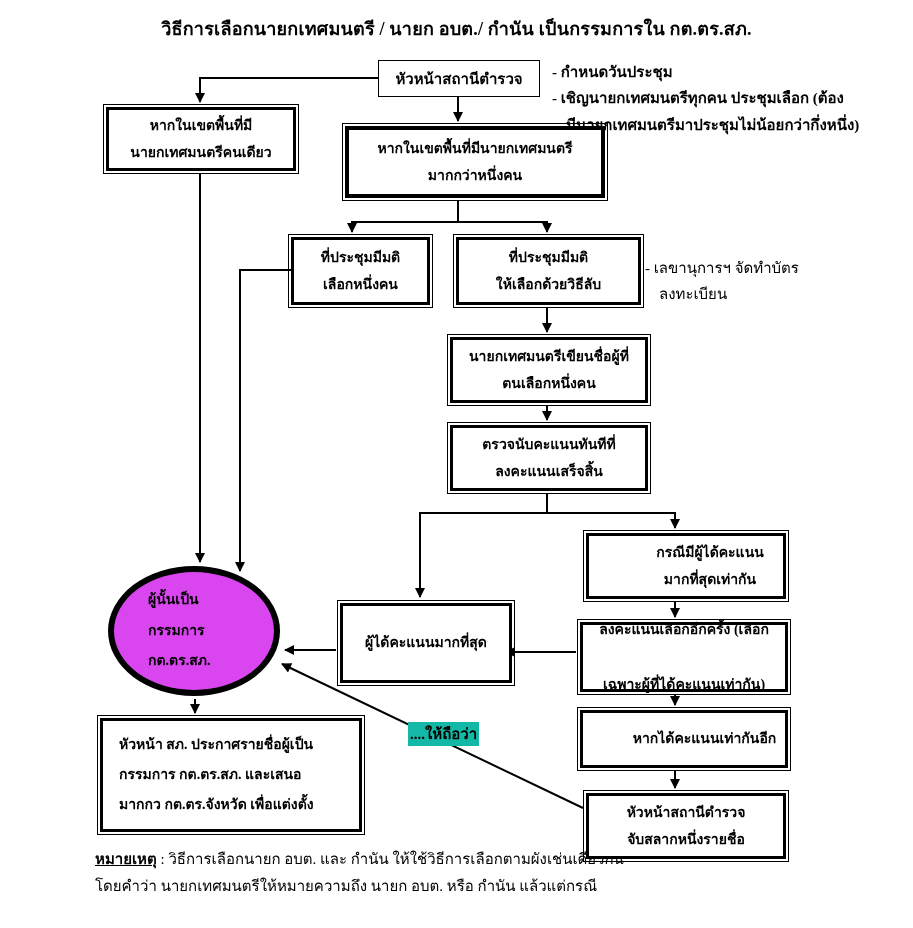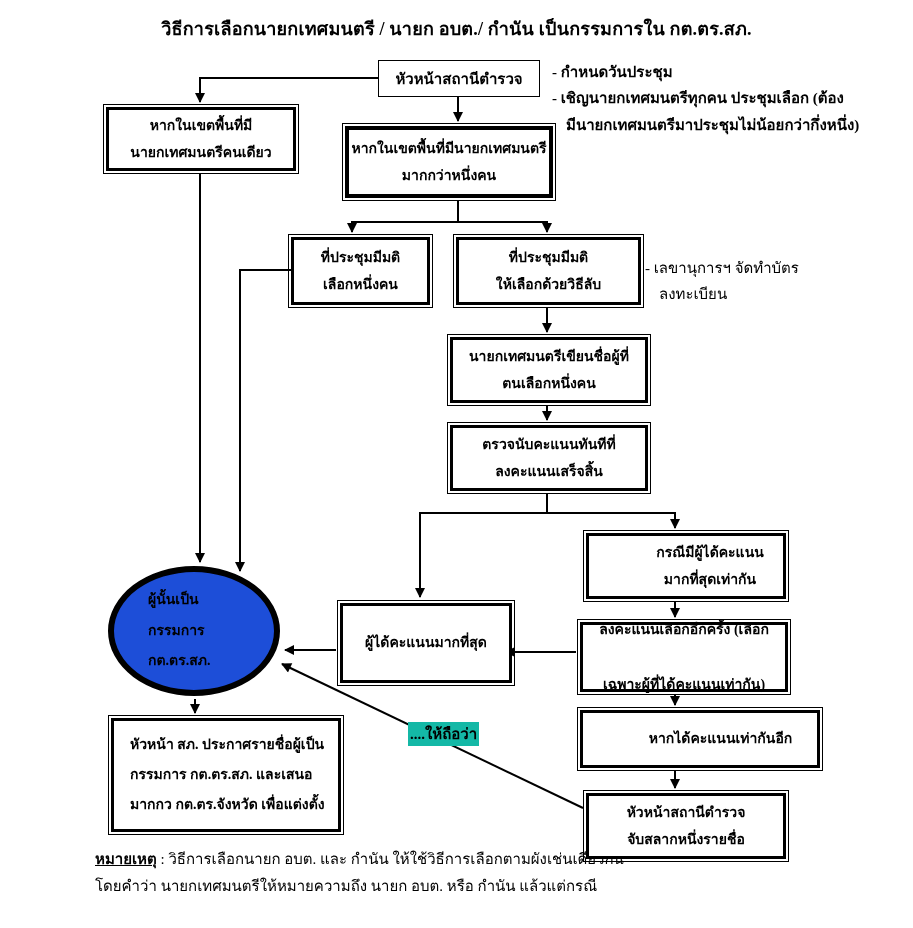--- a/index.html
+++ b/index.html
@@ -92,21 +92,21 @@
     <div>- กำหนดวันประชุม</div>
     <div>- เชิญนายกเทศมนตรีทุกคน ประชุมเลือก (ต้อง</div>
     <div class="indent">มีนายกเทศมนตรีมาประชุมไม่น้อยกว่ากึ่งหนึ่ง)</div>
   </div>
 
   <div class="dbox" style="left:106px;top:107px;width:190px;height:64px;">
     <div class="line">หากในเขตพื้นที่มี</div>
     <div class="line">นายกเทศมนตรีคนเดียว</div>
   </div>
 
-  <div class="dbox thick" style="left:345px;top:126px;width:208px;height:72px;">
+  <div class="dbox thick" style="left:345px;top:126px;width:260px;height:72px;">
     <div class="line">หากในเขตพื้นที่มีนายกเทศมนตรี</div>
     <div class="line">มากกว่าหนึ่งคน</div>
   </div>
 
   <div class="dbox" style="left:291px;top:237px;width:139px;height:68px;">
     <div class="line">ที่ประชุมมีมติ</div>
     <div class="line">เลือกหนึ่งคน</div>
   </div>
 
   <div class="dbox" style="left:456px;top:237px;width:185px;height:68px;">
@@ -136,38 +136,38 @@
 
   <div class="dbox" style="left:340px;top:603px;width:172px;height:80px;">
     <div class="line">ผู้ได้คะแนนมากที่สุด</div>
   </div>
 
   <div class="dbox" style="left:580px;top:622px;width:208px;height:70px;gap:28px;">
     <div class="line">ลงคะแนนเลือกอีกครั้ง (เลือก</div>
     <div class="line">เฉพาะผู้ที่ได้คะแนนเท่ากัน)</div>
   </div>
 
-  <div class="dbox" style="left:580px;top:710px;width:240px;height:58px;padding-left:41px;">
+  <div class="dbox" style="left:580px;top:710px;width:208px;height:58px;padding-left:41px;">
     <div class="line">หากได้คะแนนเท่ากันอีก</div>
   </div>
 
   <div class="dbox" style="left:586px;top:793px;width:200px;height:66px;">
     <div class="line">หัวหน้าสถานีตำรวจ</div>
     <div class="line">จับสลากหนึ่งรายชื่อ</div>
   </div>
 
-  <div id="ellipse" style="left:108px;top:566px;width:172px;height:130px;background:#1d4ed8;">
+  <div id="ellipse" style="left:108px;top:566px;width:172px;height:130px;background:#d946ef;">
     <div class="line">ผู้นั้นเป็น</div>
     <div class="line">กรรมการ</div>
     <div class="line">กต.ตร.สภ.</div>
   </div>
 
   <div id="consider-label" style="left:408px;top:722px;">....ให้ถือว่า</div>
 
-  <div class="dbox" id="announce" style="left:111px;top:718px;width:230px;height:114px;">
+  <div class="dbox" id="announce" style="left:100px;top:718px;width:262px;height:114px;">
     <div class="line">หัวหน้า สภ. ประกาศรายชื่อผู้เป็น</div>
     <div class="line">กรรมการ กต.ตร.สภ. และเสนอ</div>
     <div class="line">มากกว กต.ตร.จังหวัด เพื่อแต่งตั้ง</div>
   </div>
 
   <div id="footnote">
     <div>
       <span class="prefix">หมายเหตุ</span><span> : วิธีการเลือกนายก อบต. และ กำนัน ให้ใช้วิธีการเลือกตามผังเช่นเดียวกัน</span>
     </div>
     <div>โดยคำว่า นายกเทศมนตรีให้หมายความถึง นายก อบต. หรือ กำนัน แล้วแต่กรณี</div>

